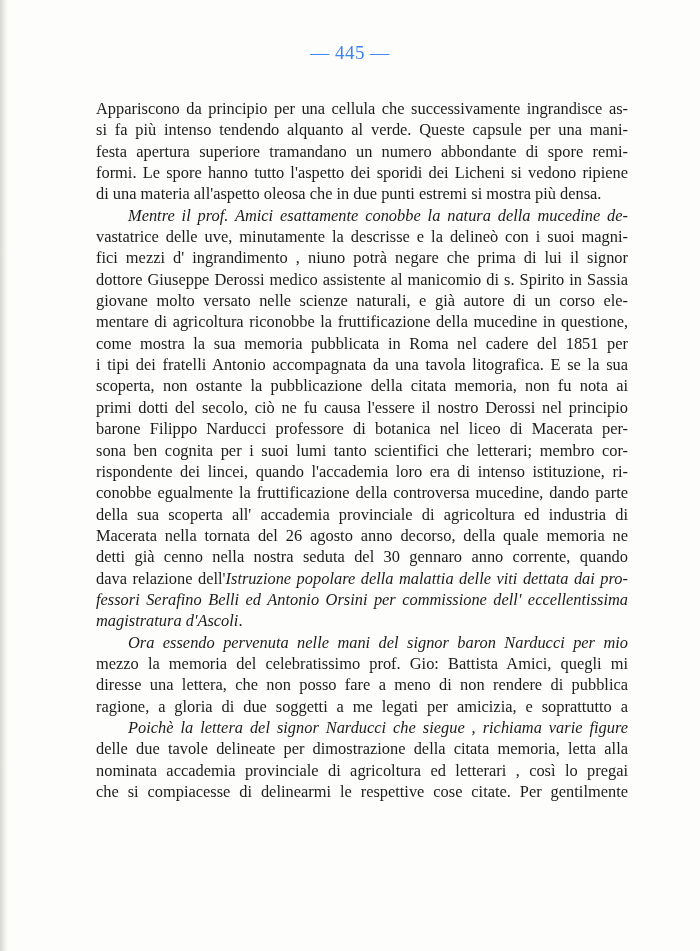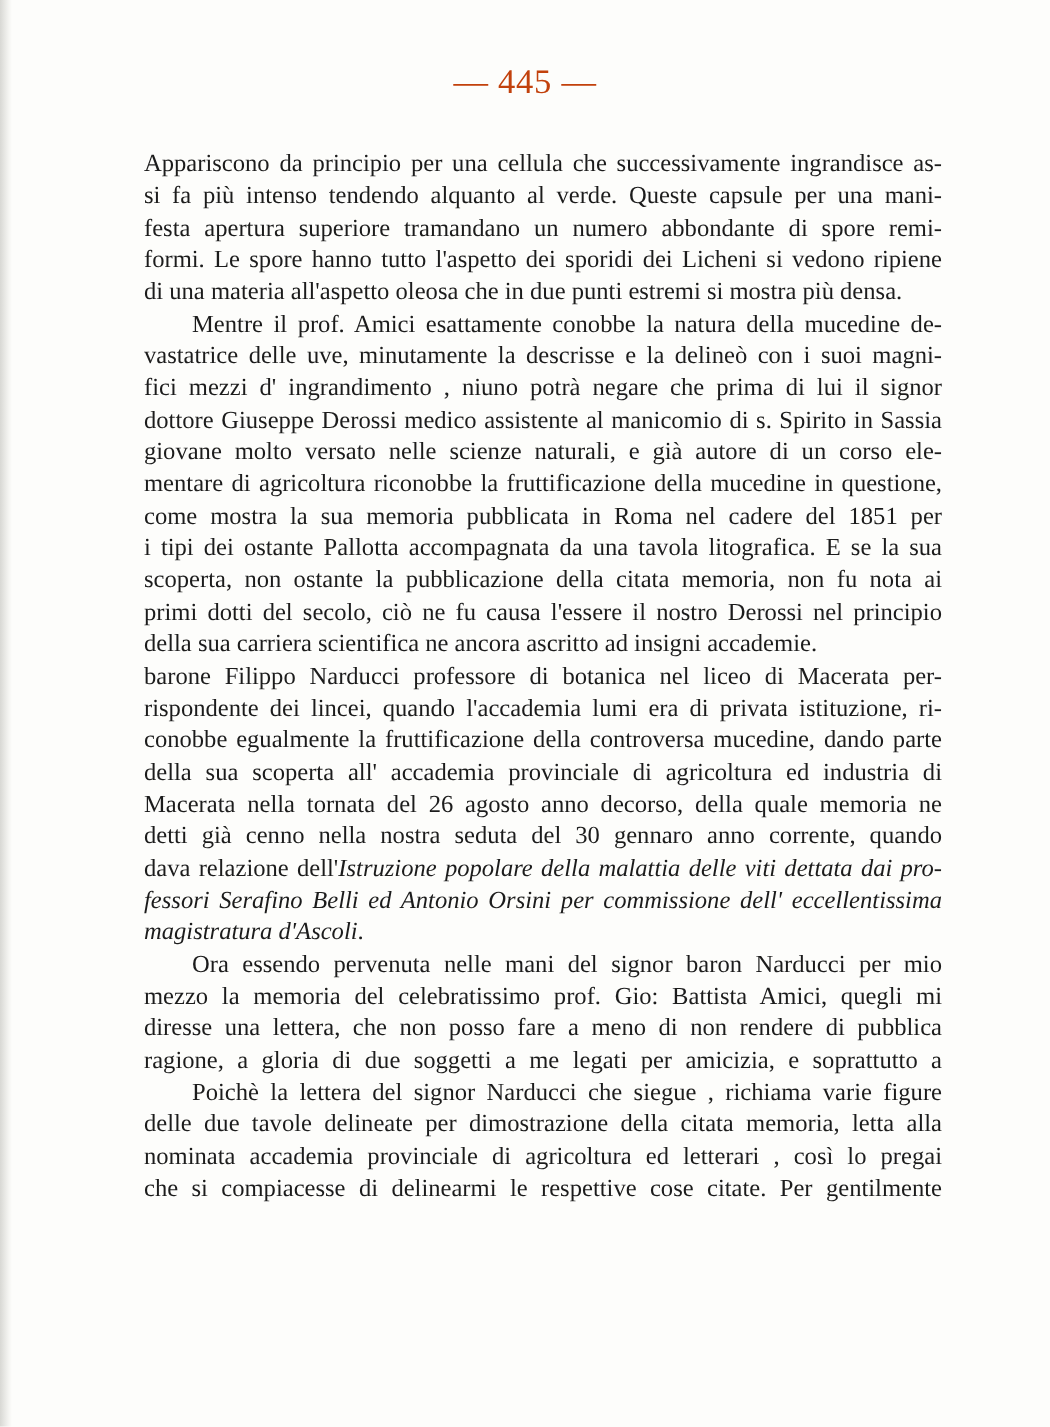--- a/index.html
+++ b/index.html
@@ -9,34 +9,34 @@
     font-family: "Liberation Serif", "DejaVu Serif", serif;
     color: #1c1c1c;
     position: relative;
   }
   .page-edge {
     position: absolute; left: 0; top: 0; width: 8px; height: 951px;
     background: linear-gradient(to right, #d8d8d4, #f4f4f1 70%, rgba(253,253,251,0));
   }
   .page-number {
     position: absolute; top: 42px; left: 0; width: 700px;
-    text-align: center; font-size: 23px; letter-spacing: 0.5px;
-    color: #c2410c;
+    text-align: center; font-size: 19px; letter-spacing: 0.5px;
+    color: #3b82f6;
   }
   .body-text {
     position: absolute; left: 96px; top: 98px; width: 532px;
     font-size: 16.4px; line-height: 21.35px;
   }
   .line {
     display: block; white-space: nowrap;
     text-align: justify; text-align-last: justify;
     height: 21.35px;
   }
   .line.last { text-align-last: left; }
-  .line.indent { padding-left: 32px; }
+  .line.indent { padding-left: 32px; font-style: italic; }
   em { }
 </style>
 </head>
 <body>
 
 <div class="page-edge"></div>
 
 <div class="page-number">— 445 —</div>
 
 <div class="body-text">
@@ -50,29 +50,29 @@
   </div>
 
   <div>
     <span class="line indent">Mentre il prof. Amici esattamente conobbe la natura della mucedine de-</span>
     <span class="line">vastatrice delle uve, minutamente la descrisse e la delineò con i suoi magni-</span>
     <span class="line">fici mezzi d' ingrandimento , niuno potrà negare che prima di lui il signor</span>
     <span class="line">dottore Giuseppe Derossi medico assistente al manicomio di s. Spirito in Sassia</span>
     <span class="line">giovane molto versato nelle scienze naturali, e già autore di un corso ele-</span>
     <span class="line">mentare di agricoltura riconobbe la fruttificazione della mucedine in questione,</span>
     <span class="line">come mostra la sua memoria pubblicata in Roma nel cadere del 1851 per</span>
-    <span class="line">i tipi dei ostante Pallotta accompagnata da una tavola litografica. E se la sua</span>
+    <span class="line">i tipi dei fratelli Antonio accompagnata da una tavola litografica. E se la sua</span>
     <span class="line">scoperta, non ostante la pubblicazione della citata memoria, non fu nota ai</span>
     <span class="line">primi dotti del secolo, ciò ne fu causa l'essere il nostro Derossi nel principio</span>
-    <span class="line last">della sua carriera scientifica ne ancora ascritto ad insigni accademie.</span>
   </div>
 
   <div>
     <span class="line">barone Filippo Narducci professore di botanica nel liceo di Macerata per-</span>
-    <span class="line">rispondente dei lincei, quando l'accademia lumi era di privata istituzione, ri-</span>
+    <span class="line">sona ben cognita per i suoi lumi tanto scientifici che letterari; membro cor-</span>
+    <span class="line">rispondente dei lincei, quando l'accademia loro era di intenso istituzione, ri-</span>
     <span class="line">conobbe egualmente la fruttificazione della controversa mucedine, dando parte</span>
     <span class="line">della sua scoperta all' accademia provinciale di agricoltura ed industria di</span>
     <span class="line">Macerata nella tornata del 26 agosto anno decorso, della quale memoria ne</span>
     <span class="line">detti già cenno nella nostra seduta del 30 gennaro anno corrente, quando</span>
     <span class="line"><span>dava relazione dell'</span><em>Istruzione popolare della malattia delle viti dettata dai pro-</em></span>
     <span class="line"><em>fessori Serafino Belli ed Antonio Orsini per commissione dell' eccellentissima</em></span>
     <span class="line last"><em>magistratura d'Ascoli</em><span>.</span></span>
   </div>
 
   <div>

